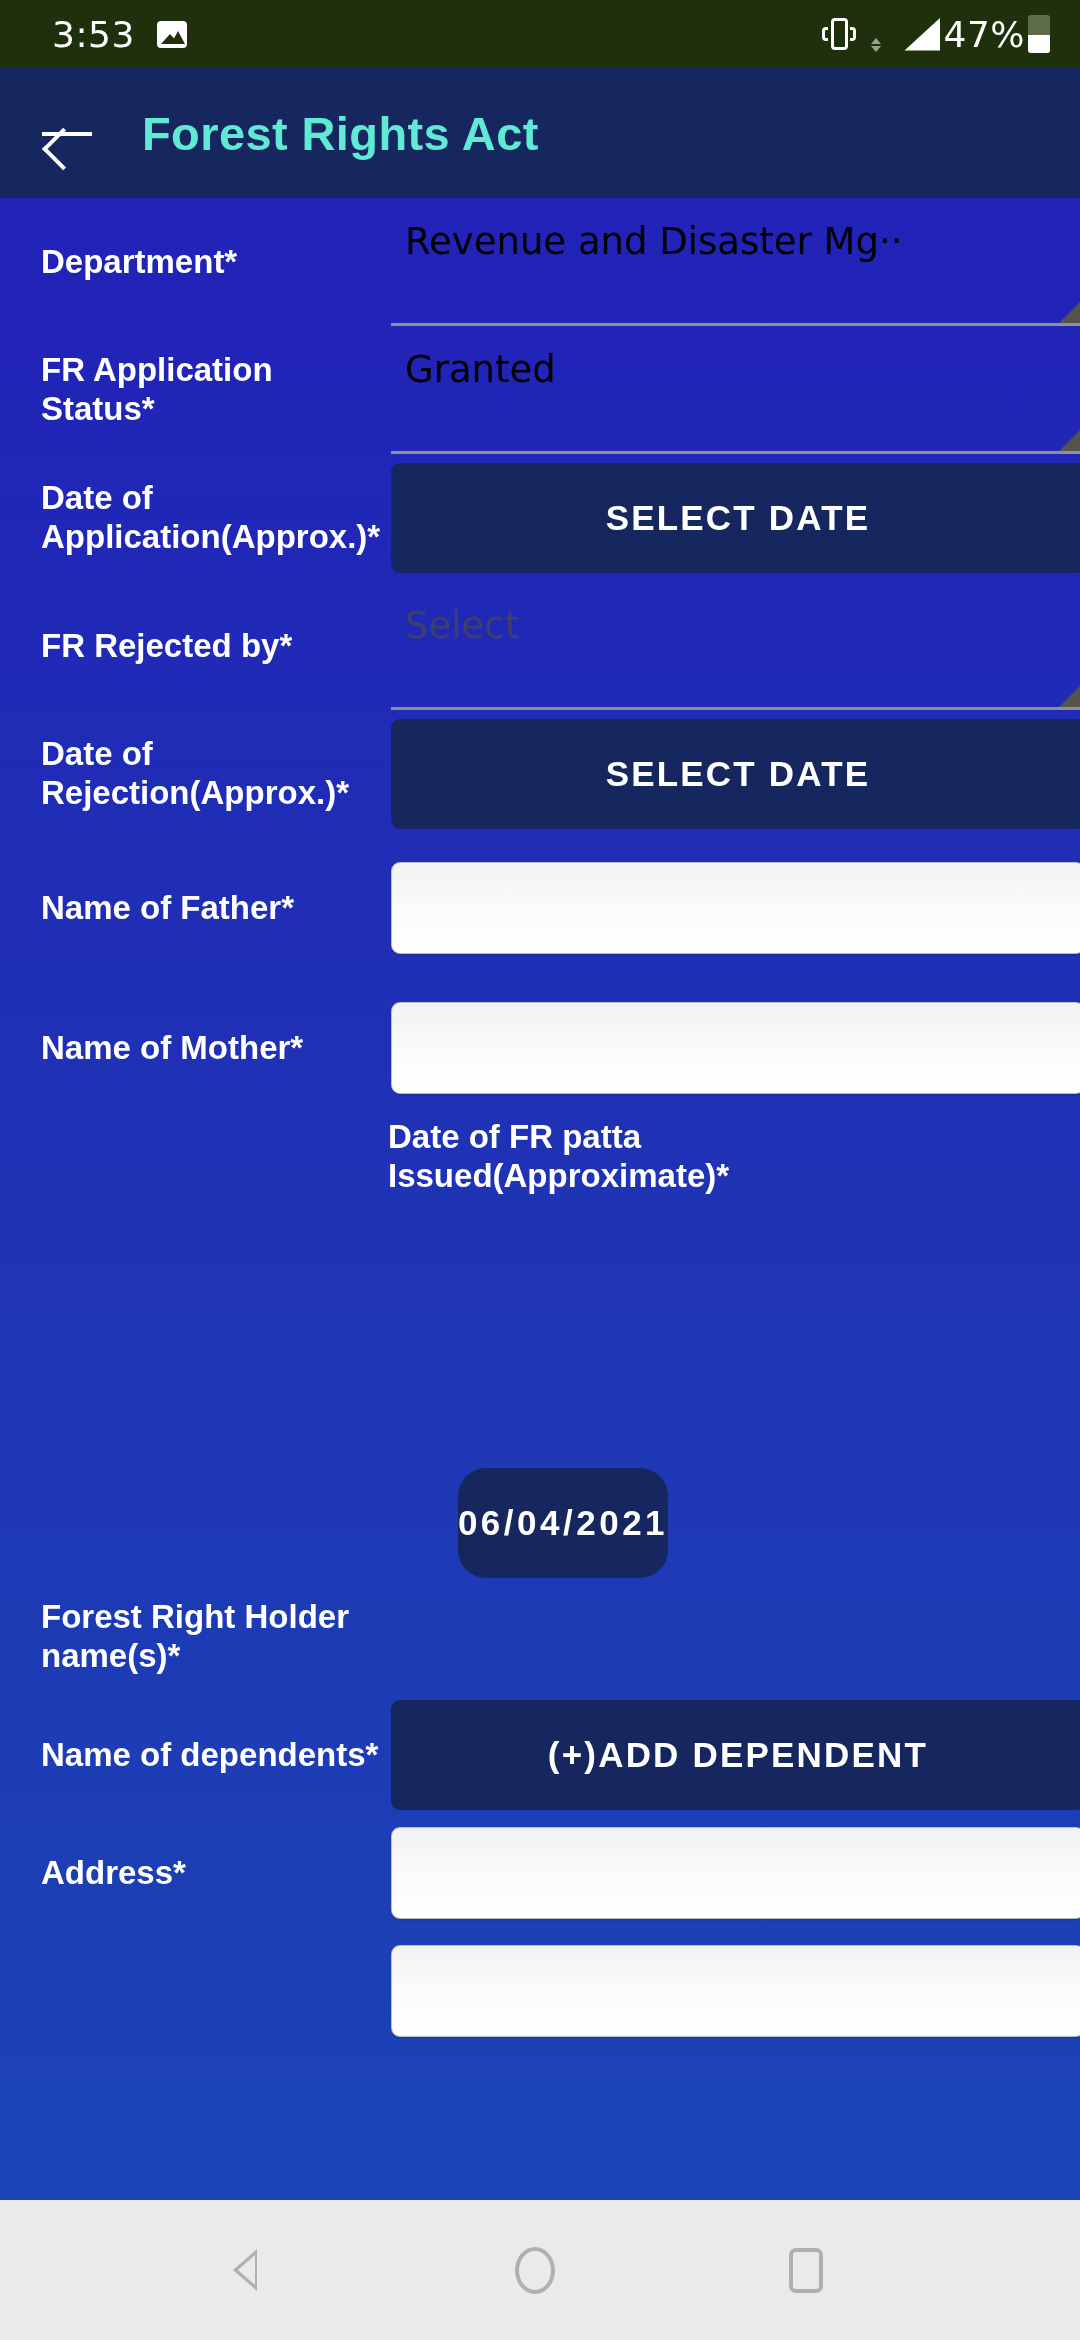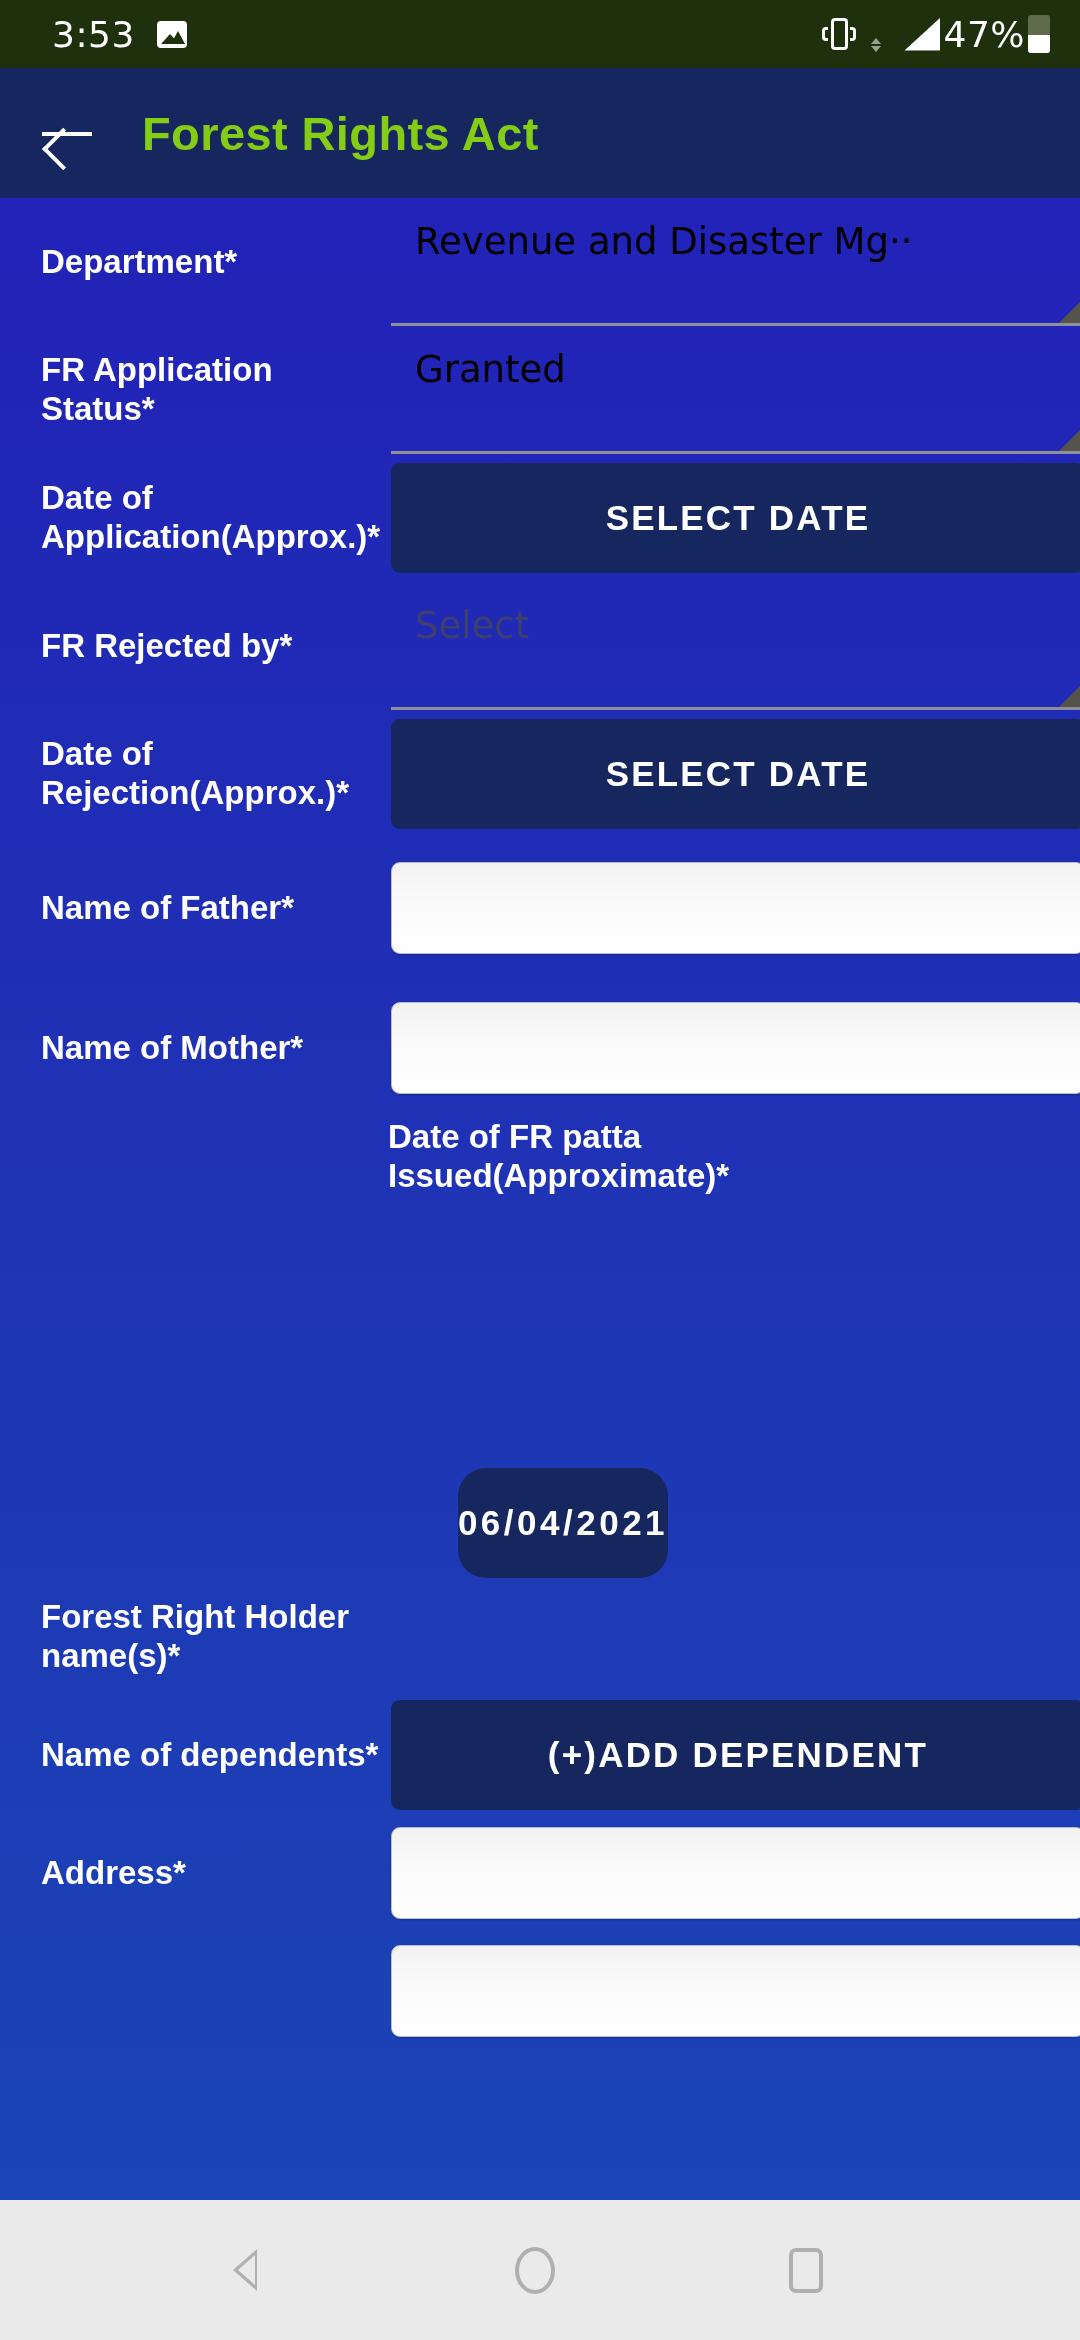--- a/index.html
+++ b/index.html
@@ -63,39 +63,39 @@
   }
   .back-arrow { width:56px; height:56px; position:relative; flex:0 0 56px; cursor:pointer; }
   .back-arrow::before {
     content:""; position:absolute; left:4px; top:27px; width:50px; height:4px; background:#fff;
   }
   .back-arrow::after {
     content:""; position:absolute; left:4px; top:14px; width:26px; height:26px;
     border-left:4px solid #fff; border-bottom:4px solid #fff; transform:rotate(45deg);
     transform-origin:0 100%;
   }
-  .toolbar-title { color:#84cc16; font-size:47px; font-weight:bold; letter-spacing:0.4px; }
+  .toolbar-title { color:#5eead4; font-size:47px; font-weight:bold; letter-spacing:0.4px; }
 
   
   .form {
     flex:1 1 auto; position:relative; overflow:hidden;
     background:linear-gradient(180deg,#2222b8 0%, #2028b6 18%, #1f35b5 55%, #1b44b6 100%);
     padding:0 22px 0 14px;
   }
   .row { display:flex; align-items:center; width:100%;margin-left:27px; }
   .label {
     width:350px; flex:0 0 350px; color:#ffffff; font-size:33px; font-weight:bold;
     line-height:1.18; padding-right:6px;
   }
   .control { flex:1 1 auto; display:flex; align-items:center; }
 
   
   .spinner { position:relative; width:100%; height:128px; }
   .spinner .val {
-    position:absolute; left:24px; top:22px; font-size:37px; color:#000000;
+    position:absolute; left:14px; top:22px; font-size:37px; color:#000000;
     white-space:nowrap; overflow:hidden; font-family:"DejaVu Sans", sans-serif;
   }
   .spinner .val.ph { color:#3f3f6e; }
   .spinner .ul { position:absolute; left:0; right:0; bottom:0; height:3px; background:#8f8f9c; }
   .spinner .tri {
     position:absolute; right:0; bottom:3px; width:0; height:0;
     border-left:26px solid transparent; border-bottom:26px solid #55544c;
   }
 
   

